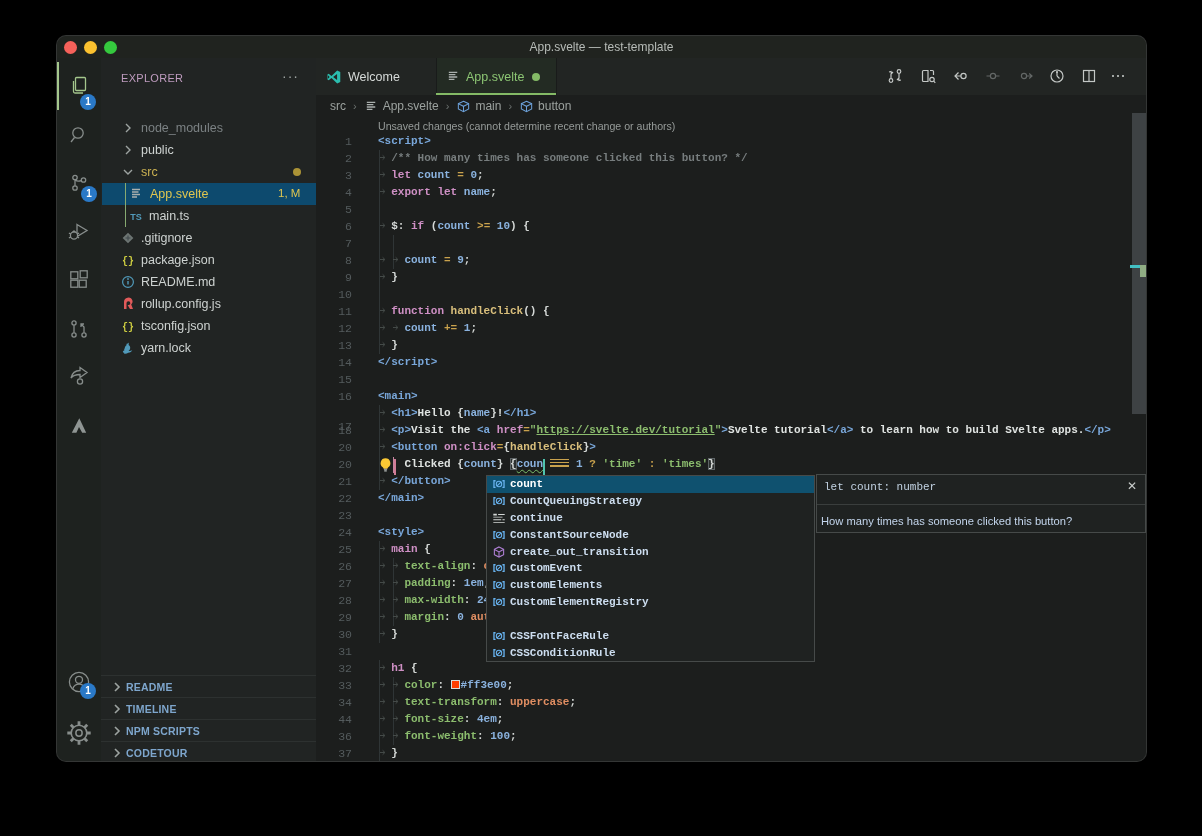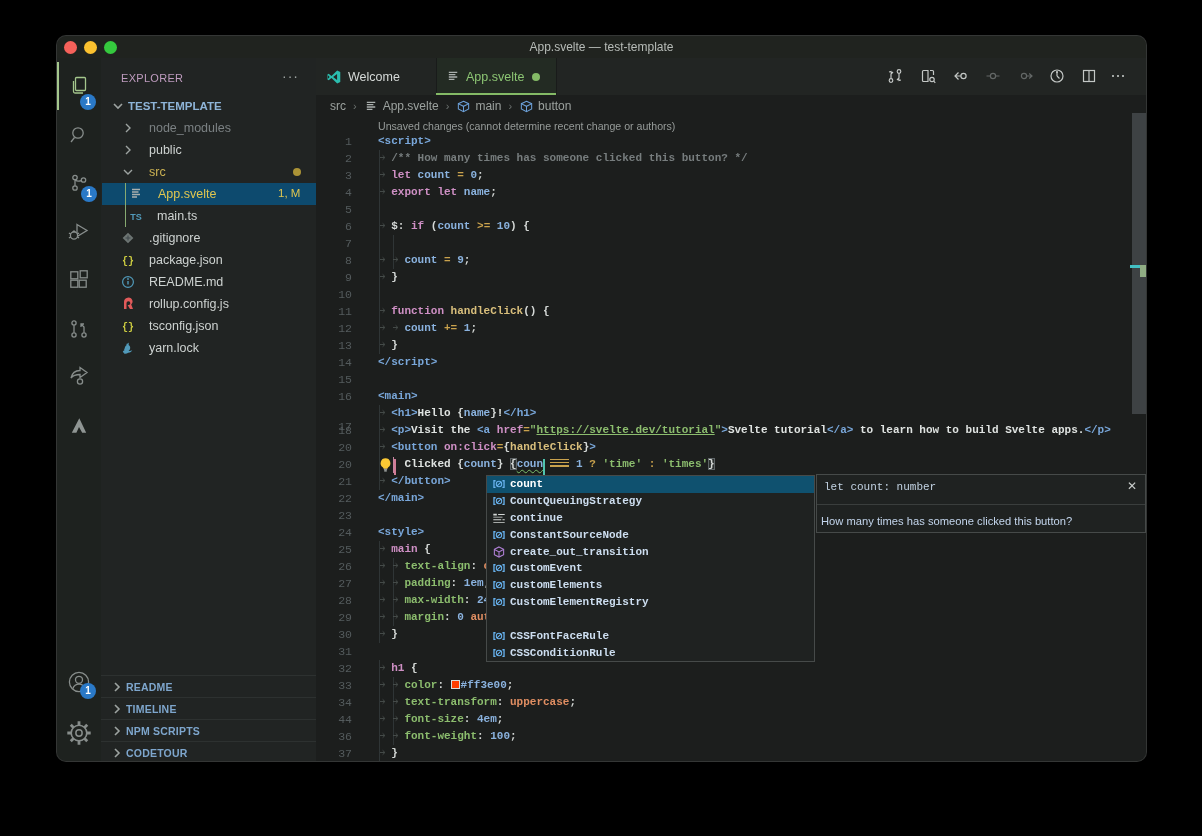--- a/index.html
+++ b/index.html
@@ -13,21 +13,21 @@
 .sidebar{position:absolute;left:44px;top:22px;width:215px;height:703px;background:#212423}
 .sbhead{position:absolute;left:20px;top:14px;font-size:11px;letter-spacing:.3px;color:#bf9cbf}
 .sbdots{position:absolute;left:181px;top:10px;font-size:14px;letter-spacing:1px;color:#9da3a1}
 .troot{position:absolute;left:0;top:37px;width:100%;height:22px;display:flex;align-items:center}
 .troot .tchev{margin-left:9px}
 .troot span{font-size:11.5px;font-weight:700;color:#8eb4d8;margin-left:2px}
 .trow{position:absolute;left:0;width:100%;height:22px;display:flex;align-items:center}
 .selrow{background:#0d4a6e;left:1px;width:214px}
 .tchev{width:16px;height:16px;flex:none}
 .fic{width:16px;height:16px;flex:none}
-.tl{font-size:12.5px;color:#ced3d1;margin-left:13px;white-space:nowrap}
+.tl{font-size:12.5px;color:#ced3d1;margin-left:5px;white-space:nowrap}
 .dim{color:#7b8183}
 .srcdot{position:absolute;left:192px;top:110px;width:8px;height:8px;border-radius:50%;background:#ab9336}
 .modbadge{position:absolute;left:177px;top:129px;font-size:11.5px;color:#e0c64f}
 .tguide{position:absolute;left:24px;top:125px;width:1px;height:44px;background:#87aa71}
 .sect{position:absolute;left:0;width:100%;height:22px;display:flex;align-items:center;border-top:1px solid #2d3130;background:#212423}
 .sect span{font-size:10.5px;font-weight:700;color:#7ea6cd;margin-left:1px;letter-spacing:.2px}
 .editor{position:absolute;left:259px;top:22px;width:830px;height:703px;background:#1c1e1d}
 .tabbar{position:absolute;left:0;top:0;width:830px;height:37px;background:#222523}
 .tab{position:absolute;top:0;height:37px;display:flex;align-items:center;font-size:12.5px}
 .tabsep{position:absolute;top:0;width:1px;height:37px;background:#191b1a}
@@ -124,26 +124,20 @@
       </svg></div>
     <div class="abadge" style="left:23px;top:647px">1</div>
 <div class="ab" style="top:685px"><svg viewBox="0 0 24 24" width="26" height="26" style="margin:-1px 0 0 -1px">
         <path d="M19.2 12.0L22.8 12.0M17.1 17.1L19.6 19.6M12.0 19.2L12.0 22.8M6.9 17.1L4.4 19.6M4.8 12.0L1.2 12.0M6.9 6.9L4.4 4.4M12.0 4.8L12.0 1.2M17.1 6.9L19.6 4.4" stroke="#878d8b" stroke-width="2.6" fill="none"></path>
         <circle cx="12" cy="12" r="7.2" stroke="#878d8b" stroke-width="1.5" fill="none"></circle>
         <circle cx="12" cy="12" r="2.9" stroke="#878d8b" stroke-width="1.4" fill="none"></circle>
       </svg></div>
  <div class="sidebar">
   <div class="sbhead">EXPLORER</div>
   <div class="sbdots">···</div>
-  <div class="troot">
-        <svg class="tchev" viewBox="0 0 16 16">
-          <path d="M4 6l4 4 4-4" stroke="#9da3a1" stroke-width="1.6" fill="none"></path>
-        </svg>
-        <span>TEST-TEMPLATE</span>
-      </div>
   <div class="trow" style="top:59px">
         <span style="margin-left:19px"></span>
         <svg class="tchev" viewBox="0 0 16 16">
           <path d="M6 4l4 4-4 4" stroke="#9da3a1" stroke-width="1.4" fill="none"></path>
         </svg>
         <span class="tl dim">node_modules</span>
       </div>
 <div class="trow" style="top:81px">
         <span style="margin-left:19px"></span>
         <svg class="tchev" viewBox="0 0 16 16">

